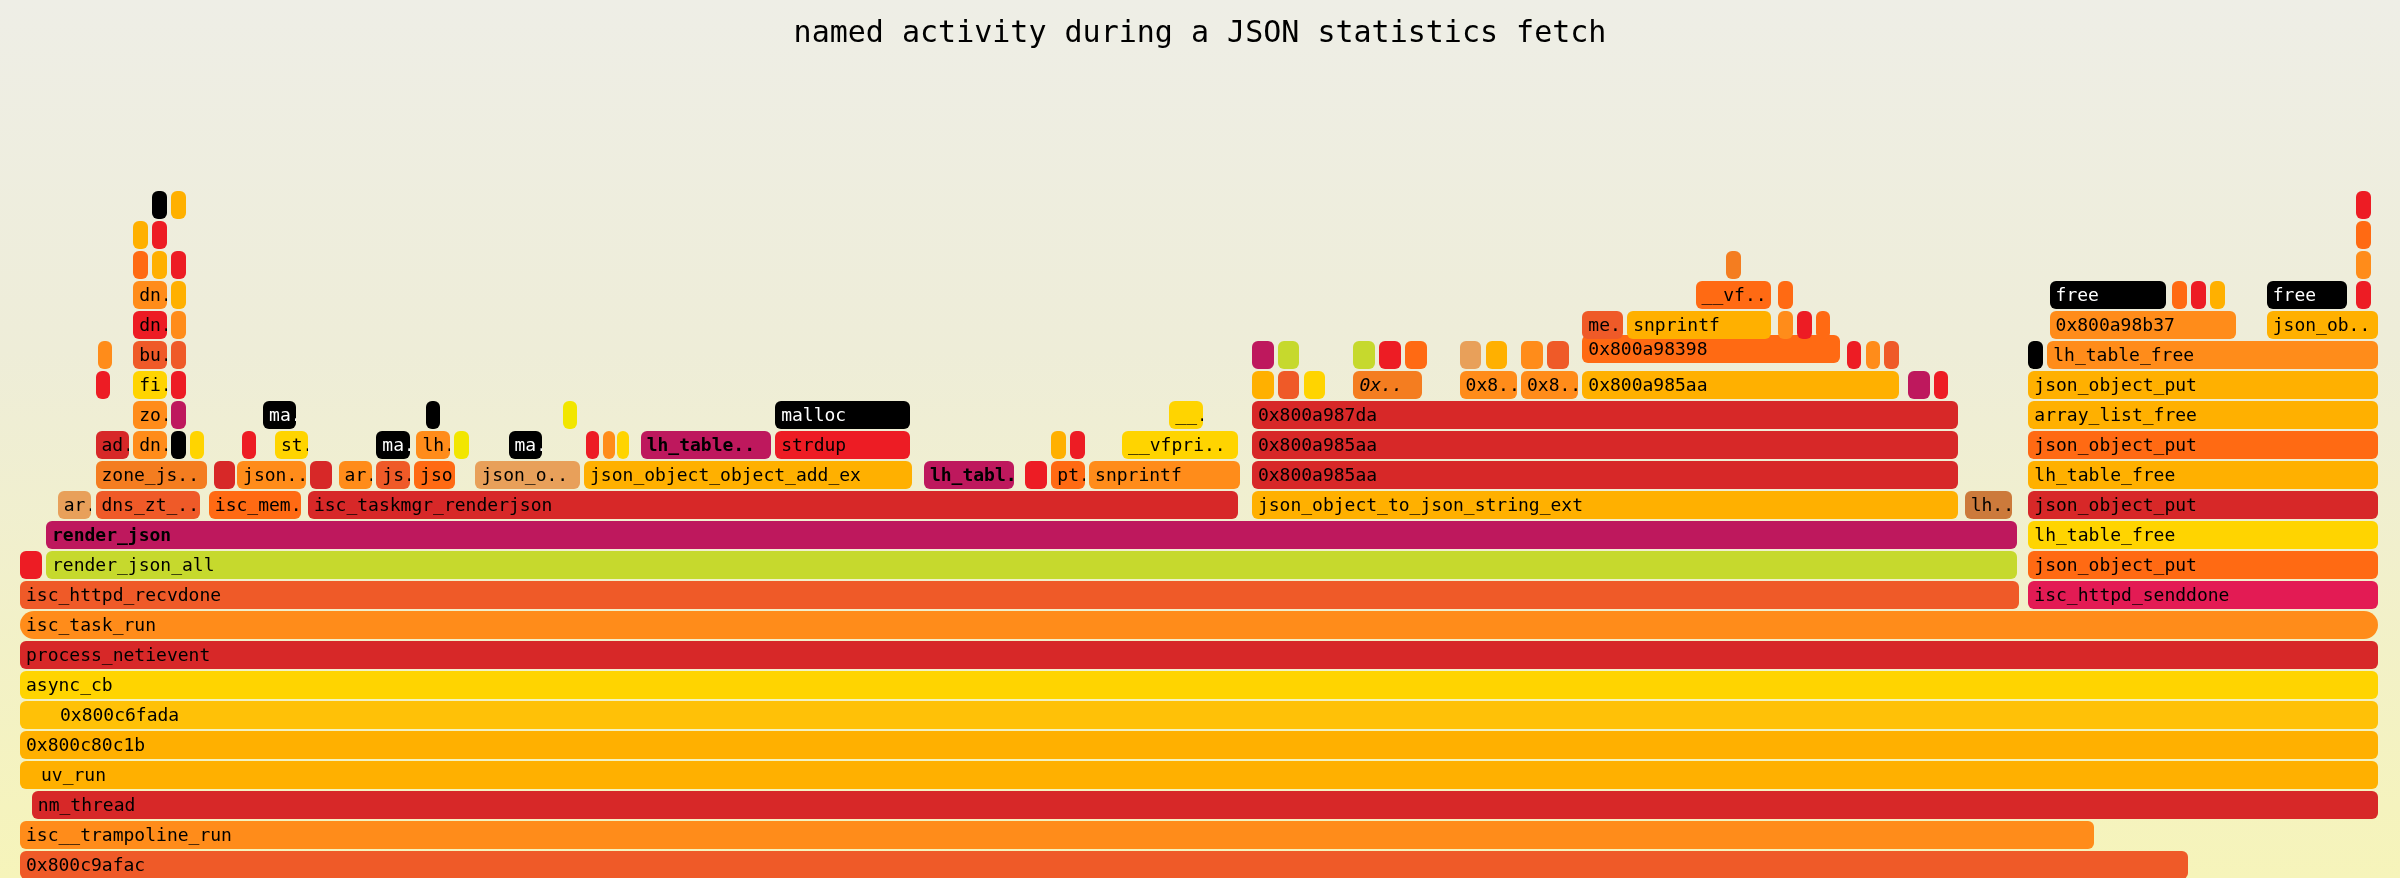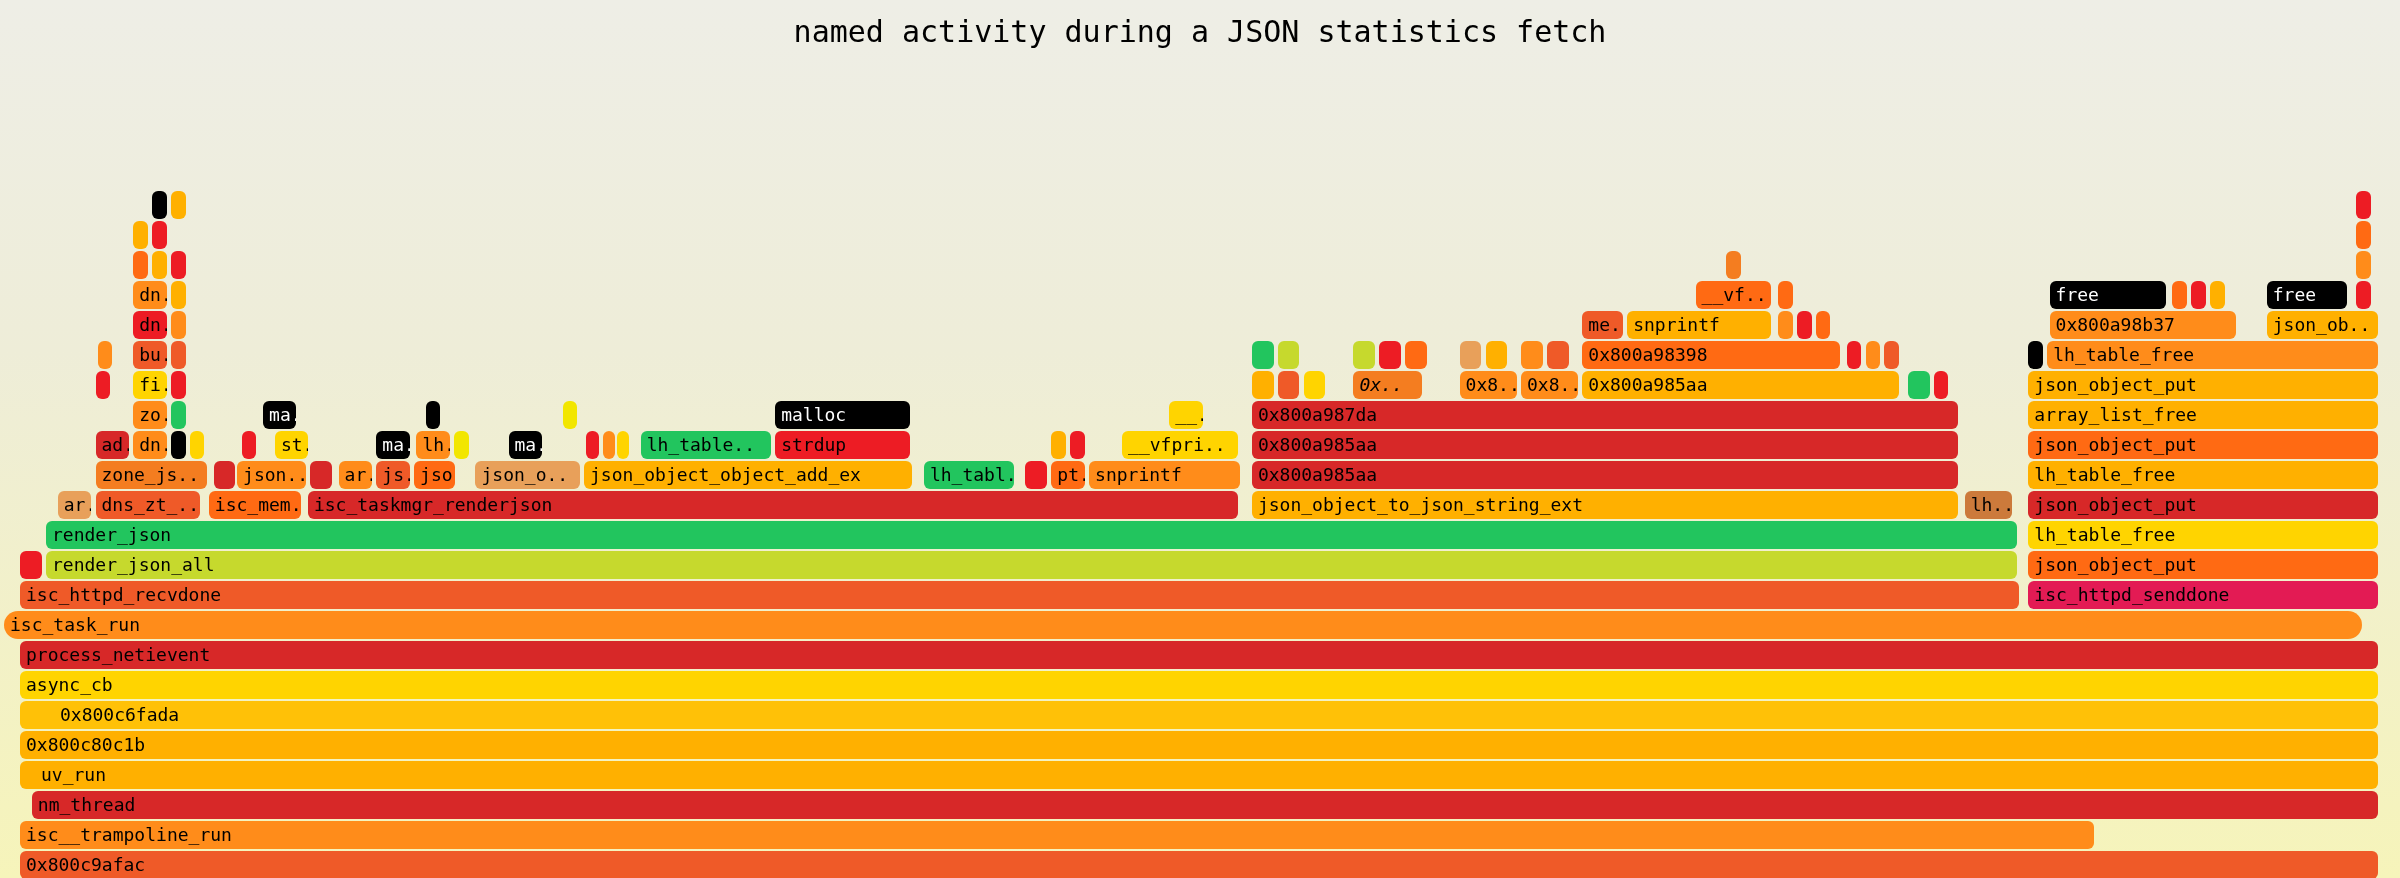--- a/index.html
+++ b/index.html
@@ -40,40 +40,40 @@
   .c-red2  { background:#d72828; }
   .c-cherry{ background:#e31b54; }
   .c-or1   { background:#ff6a13; }
   .c-or2   { background:#ff8c1a; }
   .c-or3   { background:#f47d20; }
   .c-or4   { background:#ef5a28; }
   .c-amb   { background:#ffb000; }
   .c-amb2  { background:#ffc107; }
   .c-yel   { background:#ffd400; }
   .c-yel2  { background:#f2e600; }
-  .c-lime  { background:#22c55e; }
+  .c-lime  { background:#be185d;font-weight:bold; }
   .c-lime2 { background:#c6d92d; }
   .c-tan   { background:#e8a05a; }
   .c-brn   { background:#cc7a3b; }
 </style>
 </head>
 <body>
 
 <div class="title">named activity during a JSON statistics fetch</div>
 
 <div class="flame" id="flame">
-    <div class="frame c-or4" style="left: 20px; width: 2358px; top: 796px;">0x800c9afac</div>
+    <div class="frame c-or4" style="left: 20px; width: 2168px; top: 796px;">0x800c9afac</div>
     <div class="frame c-or2" style="left: 20px; width: 2074px; top: 766px;">isc__trampoline_run</div>
     <div class="frame c-red2" style="left: 31.8px; width: 2346.2px; top: 736px;">nm_thread</div>
     <div class="frame c-amb" style="left: 20px; width: 2358px; top: 706px; padding-left: 21px;">uv_run</div>
     <div class="frame c-amb" style="left: 20px; width: 2358px; top: 676px;">0x800c80c1b</div>
     <div class="frame c-amb2" style="left: 20px; width: 2358px; top: 646px; padding-left: 40px;">0x800c6fada</div>
     <div class="frame c-yel" style="left: 20px; width: 2358px; top: 616px;">async_cb</div>
     <div class="frame c-red2" style="left: 20px; width: 2358px; top: 586px;">process_netievent</div>
-    <div class="frame c-or2" style="left: 4px; width: 2358px; top: 556px; border-radius: 14px;">isc_task_run</div>
+    <div class="frame c-or2" style="left: 20px; width: 2358px; top: 556px; border-radius: 14px;">isc_task_run</div>
     <div class="frame c-or4" style="left: 20px; width: 1999.28px; top: 526px;">isc_httpd_recvdone</div>
     <div class="frame c-cherry" style="left: 2028.36px; width: 349.64px; top: 526px;">isc_httpd_senddone</div>
     <div class="frame c-red1" style="left: 20px; width: 21.6px; top: 496px;"></div>
     <div class="frame c-lime2" style="left: 45.96px; width: 1970.96px; top: 496px;">render_json_all</div>
     <div class="frame c-or1" style="left: 2028.36px; width: 349.64px; top: 496px;">json_object_put</div>
     <div class="frame c-lime" style="left: 45.96px; width: 1970.96px; top: 466px;">render_json</div>
     <div class="frame c-yel" style="left: 2028.36px; width: 349.64px; top: 466px;">lh_table_free</div>
     <div class="frame c-tan" style="left: 57.76px; width: 33.4px; top: 436px;">ar..</div>
     <div class="frame c-or4" style="left: 95.52px; width: 104.2px; top: 436px;">dns_zt_..</div>
     <div class="frame c-or1" style="left: 208.8px; width: 92.4px; top: 436px;">isc_mem..</div>
@@ -143,21 +143,21 @@
     <div class="frame c-or4" style="left: 171.04px; width: 14.52px; top: 286px;"></div>
     <div class="frame c-lime" style="left: 1251.92px; width: 21.6px; top: 286px;"></div>
     <div class="frame c-lime2" style="left: 1277.88px; width: 21.6px; top: 286px;"></div>
     <div class="frame c-lime2" style="left: 1353.4px; width: 21.6px; top: 286px;"></div>
     <div class="frame c-red1" style="left: 1379.36px; width: 21.6px; top: 286px;"></div>
     <div class="frame c-or1" style="left: 1405.32px; width: 21.6px; top: 286px;"></div>
     <div class="frame c-tan" style="left: 1459.6px; width: 21.6px; top: 286px;"></div>
     <div class="frame c-amb" style="left: 1485.56px; width: 21.6px; top: 286px;"></div>
     <div class="frame c-or2" style="left: 1520.96px; width: 21.6px; top: 286px;"></div>
     <div class="frame c-or4" style="left: 1546.92px; width: 21.6px; top: 286px;"></div>
-    <div class="frame c-or1" style="left: 1582.32px; width: 257.6px; top: 286px;">0x800a98398</div>
+    <div class="frame c-or1" style="left: 1582.32px; width: 257.6px; top: 280px;">0x800a98398</div>
     <div class="frame c-red1" style="left: 1846.64px; width: 14.52px; top: 286px;"></div>
     <div class="frame c-or2" style="left: 1865.52px; width: 14.52px; top: 286px;"></div>
     <div class="frame c-or4" style="left: 1884.4px; width: 14.52px; top: 286px;"></div>
     <div class="frame c-black" style="left: 2028.36px; width: 14.52px; top: 286px;"></div>
     <div class="frame c-or2" style="left: 2047.24px; width: 330.76px; top: 286px;">lh_table_free</div>
     <div class="frame c-red1" style="left: 133.28px; width: 33.4px; top: 256px;">dn..</div>
     <div class="frame c-or2" style="left: 171.04px; width: 14.52px; top: 256px;"></div>
     <div class="frame c-or4" style="left: 1582.32px; width: 40.48px; top: 256px;">me..</div>
     <div class="frame c-amb" style="left: 1627.16px; width: 144.32px; top: 256px;">snprintf</div>
     <div class="frame c-or2" style="left: 1778.2px; width: 14.52px; top: 256px;"></div>

